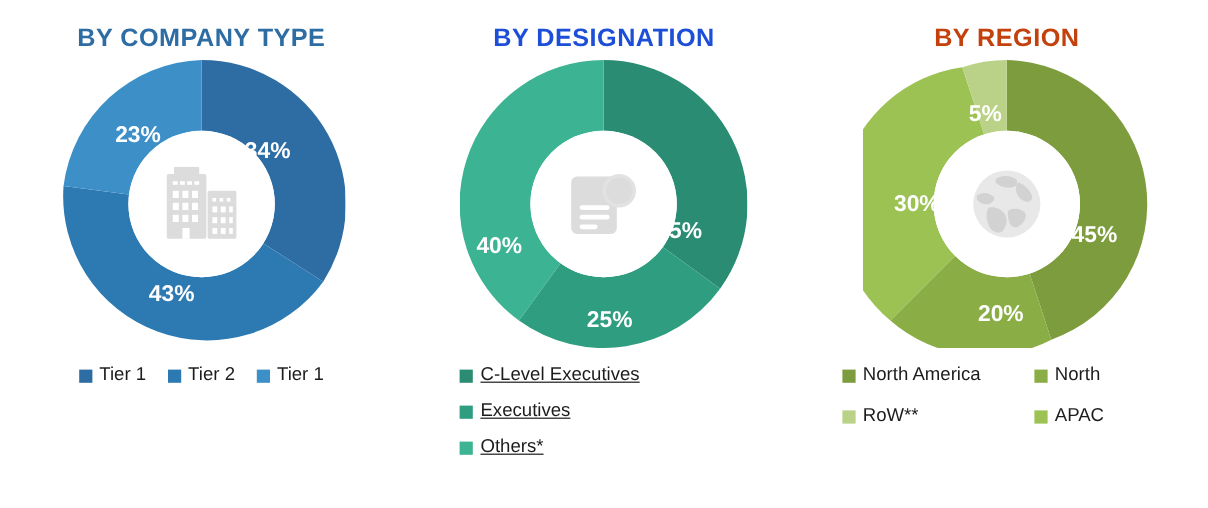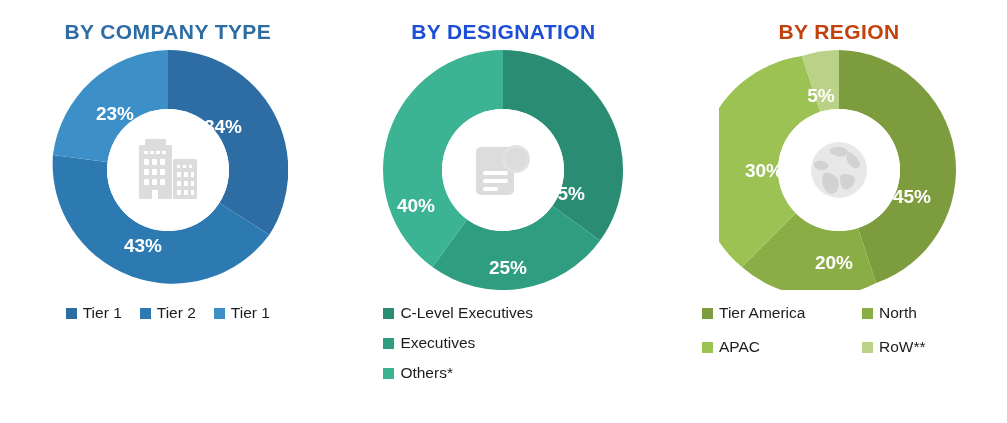--- a/index.html
+++ b/index.html
@@ -93,21 +93,21 @@
   }
   
   #legend-company .legend-item { margin: 0 9px; }
   
   #legend-designation {
     flex-direction: column;
     align-items: flex-start;
     padding-left: 30px;
     box-sizing: border-box;
   }
-  #legend-designation .legend-item { margin: 0 0 12px 0; }
+  #legend-designation .legend-item { margin: 0 0 12px 0; text-decoration: underline; }
   
   #legend-region {
     display: grid;
     grid-template-columns: 160px 120px;
     row-gap: 16px;
     column-gap: 0;
     justify-content: center;
     align-items: center;
     padding-left: 6px;
     box-sizing: border-box;
@@ -286,30 +286,30 @@
             <path d="M16,34 C21,33 26,35 29,39 C32,43 31,49 28,53 C25,56 20,55 17,51 C14,46 13,38 16,34 Z"></path>
             <path d="M33,36 C37,34 43,35 46,38 C48,41 46,46 42,49 C38,52 34,50 33,46 C32,42 31,38 33,36 Z"></path>
           </g>
         </svg>
       </div>
     </div>
 
     <div class="legend" id="legend-region">
       <div class="legend-item">
         <span class="legend-sq" style="background:#7d9c3e"></span>
-        <span>Tier America</span>
+        <span>North America</span>
       </div>
       <div class="legend-item">
         <span class="legend-sq" style="background:#8aad45"></span>
         <span>North</span>
       </div>
       <div class="legend-item">
+        <span class="legend-sq" style="background:#bad287"></span>
+        <span>RoW**</span>
+      </div>
+      <div class="legend-item">
         <span class="legend-sq" style="background:#9cc254"></span>
         <span>APAC</span>
       </div>
-      <div class="legend-item">
-        <span class="legend-sq" style="background:#bad287"></span>
-        <span>RoW**</span>
-      </div>
     </div>
   </div>
 
 </div>
 
 </body></html>

